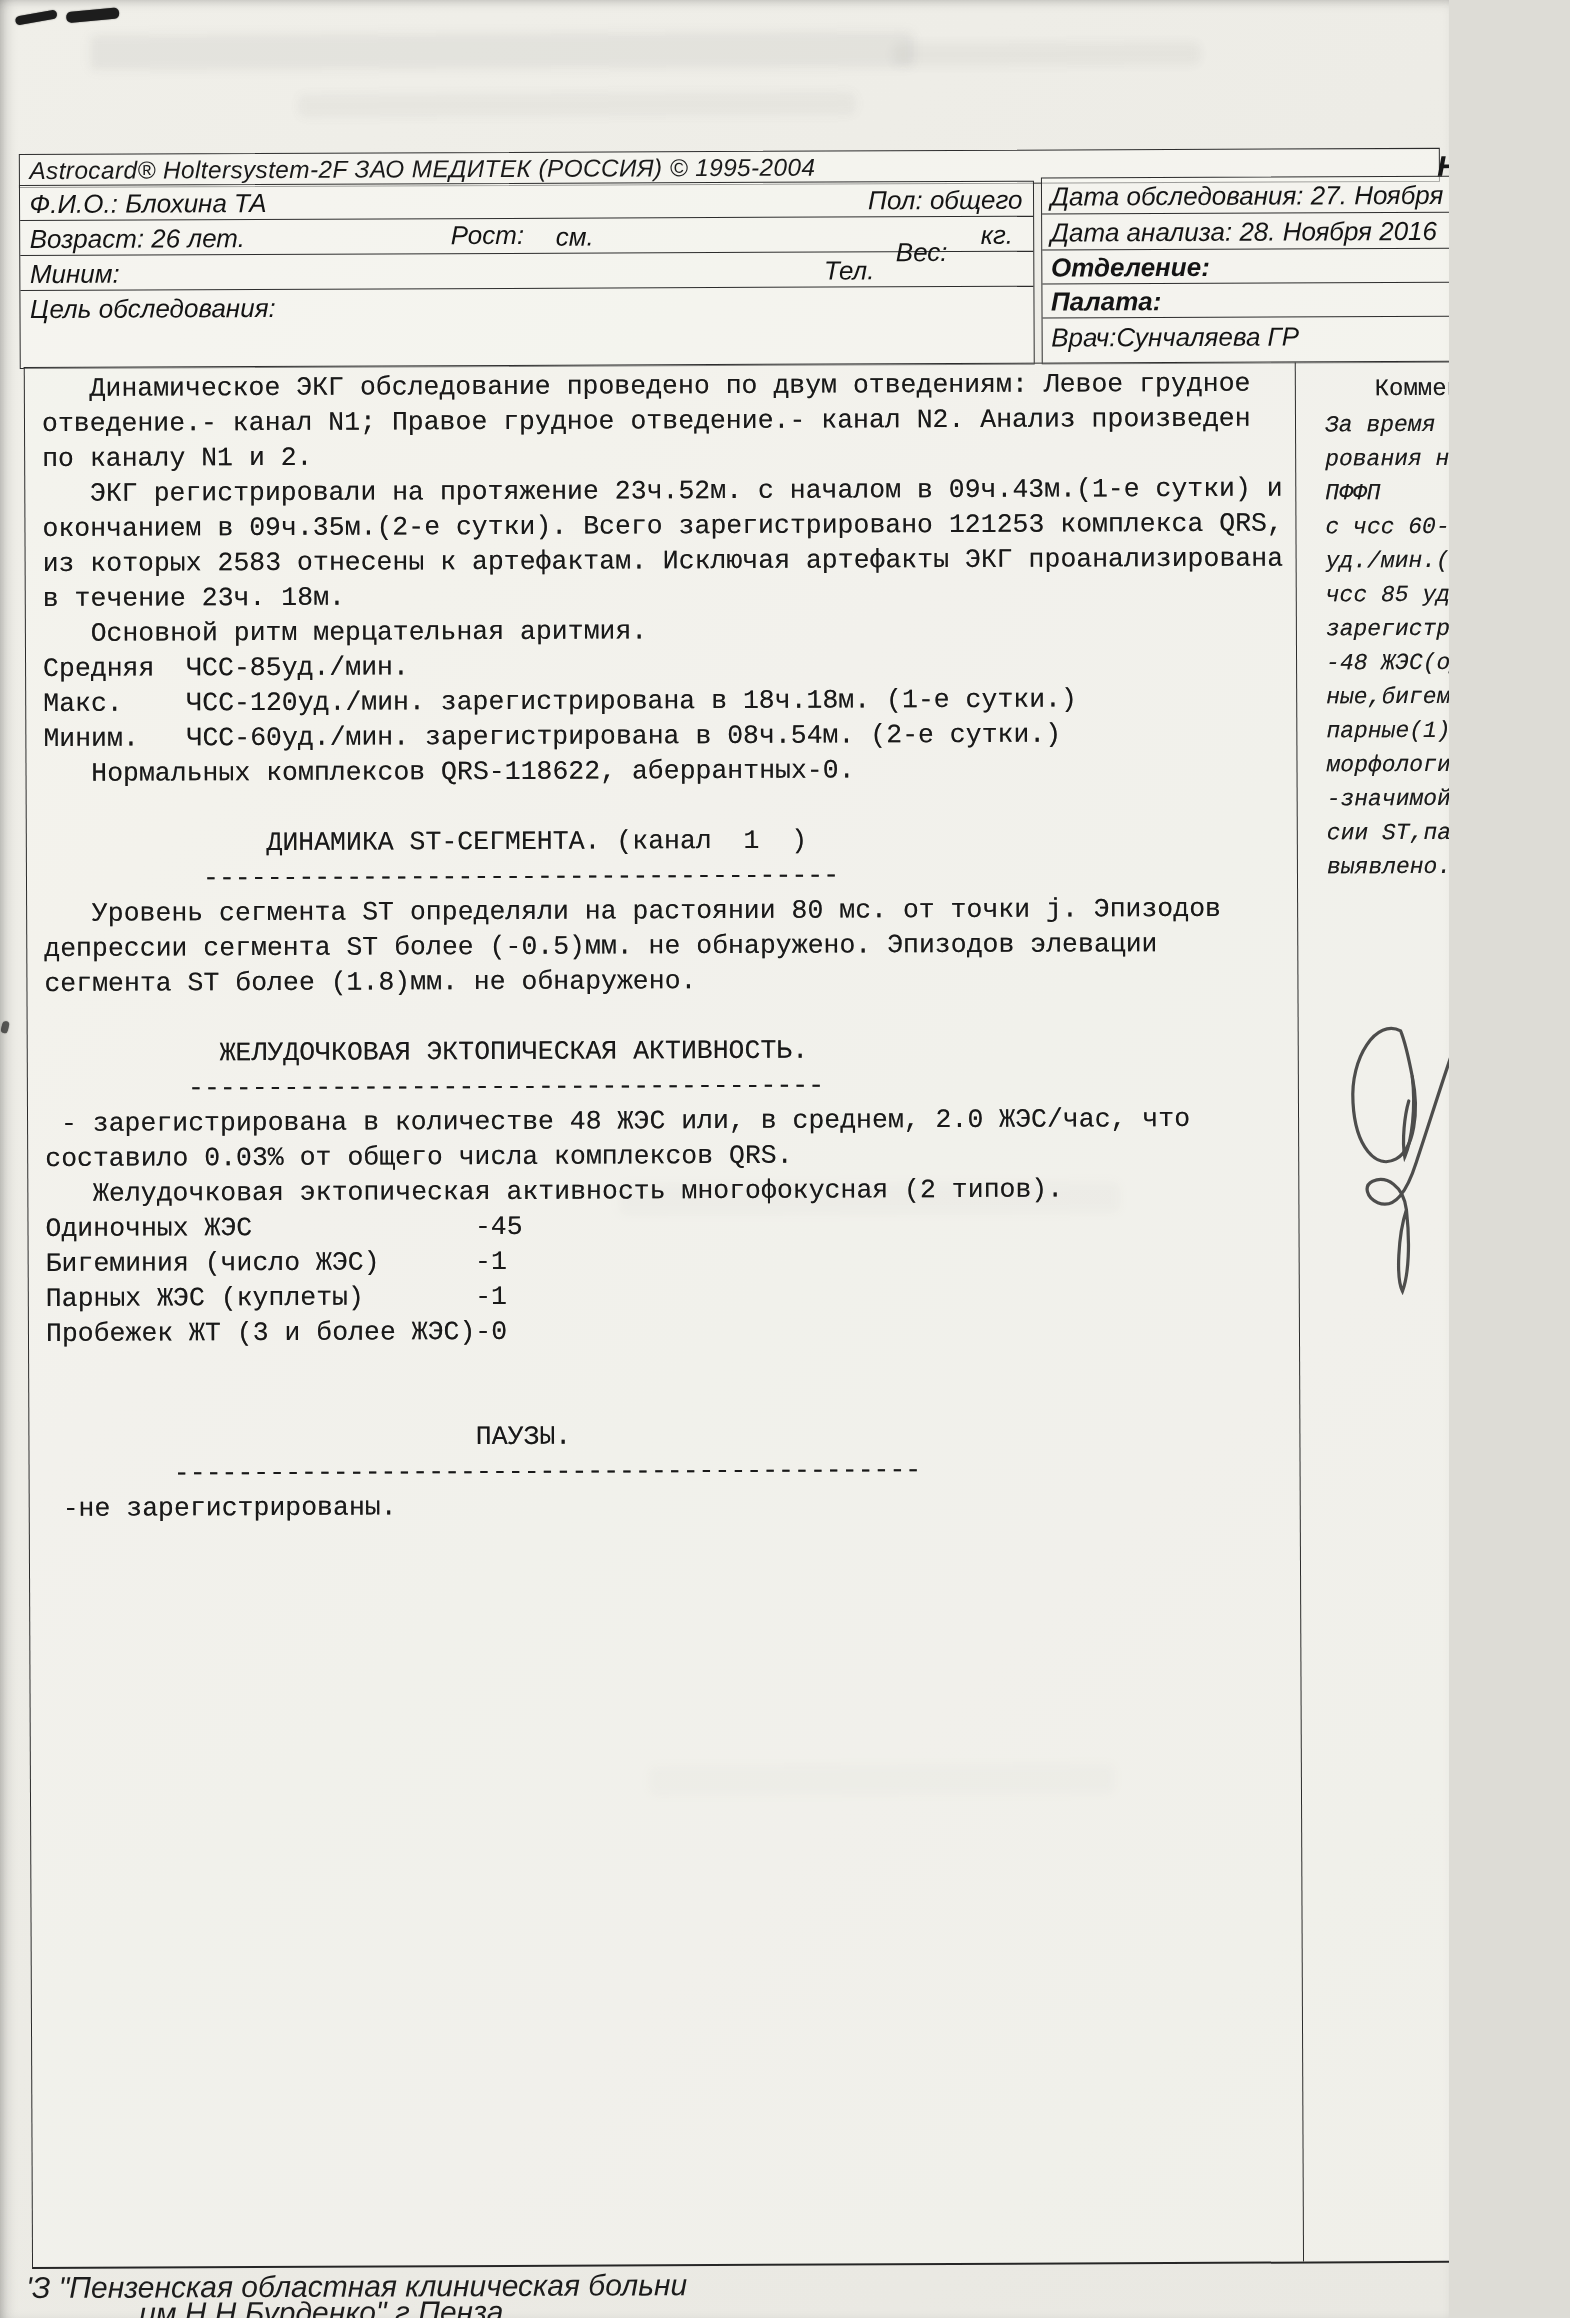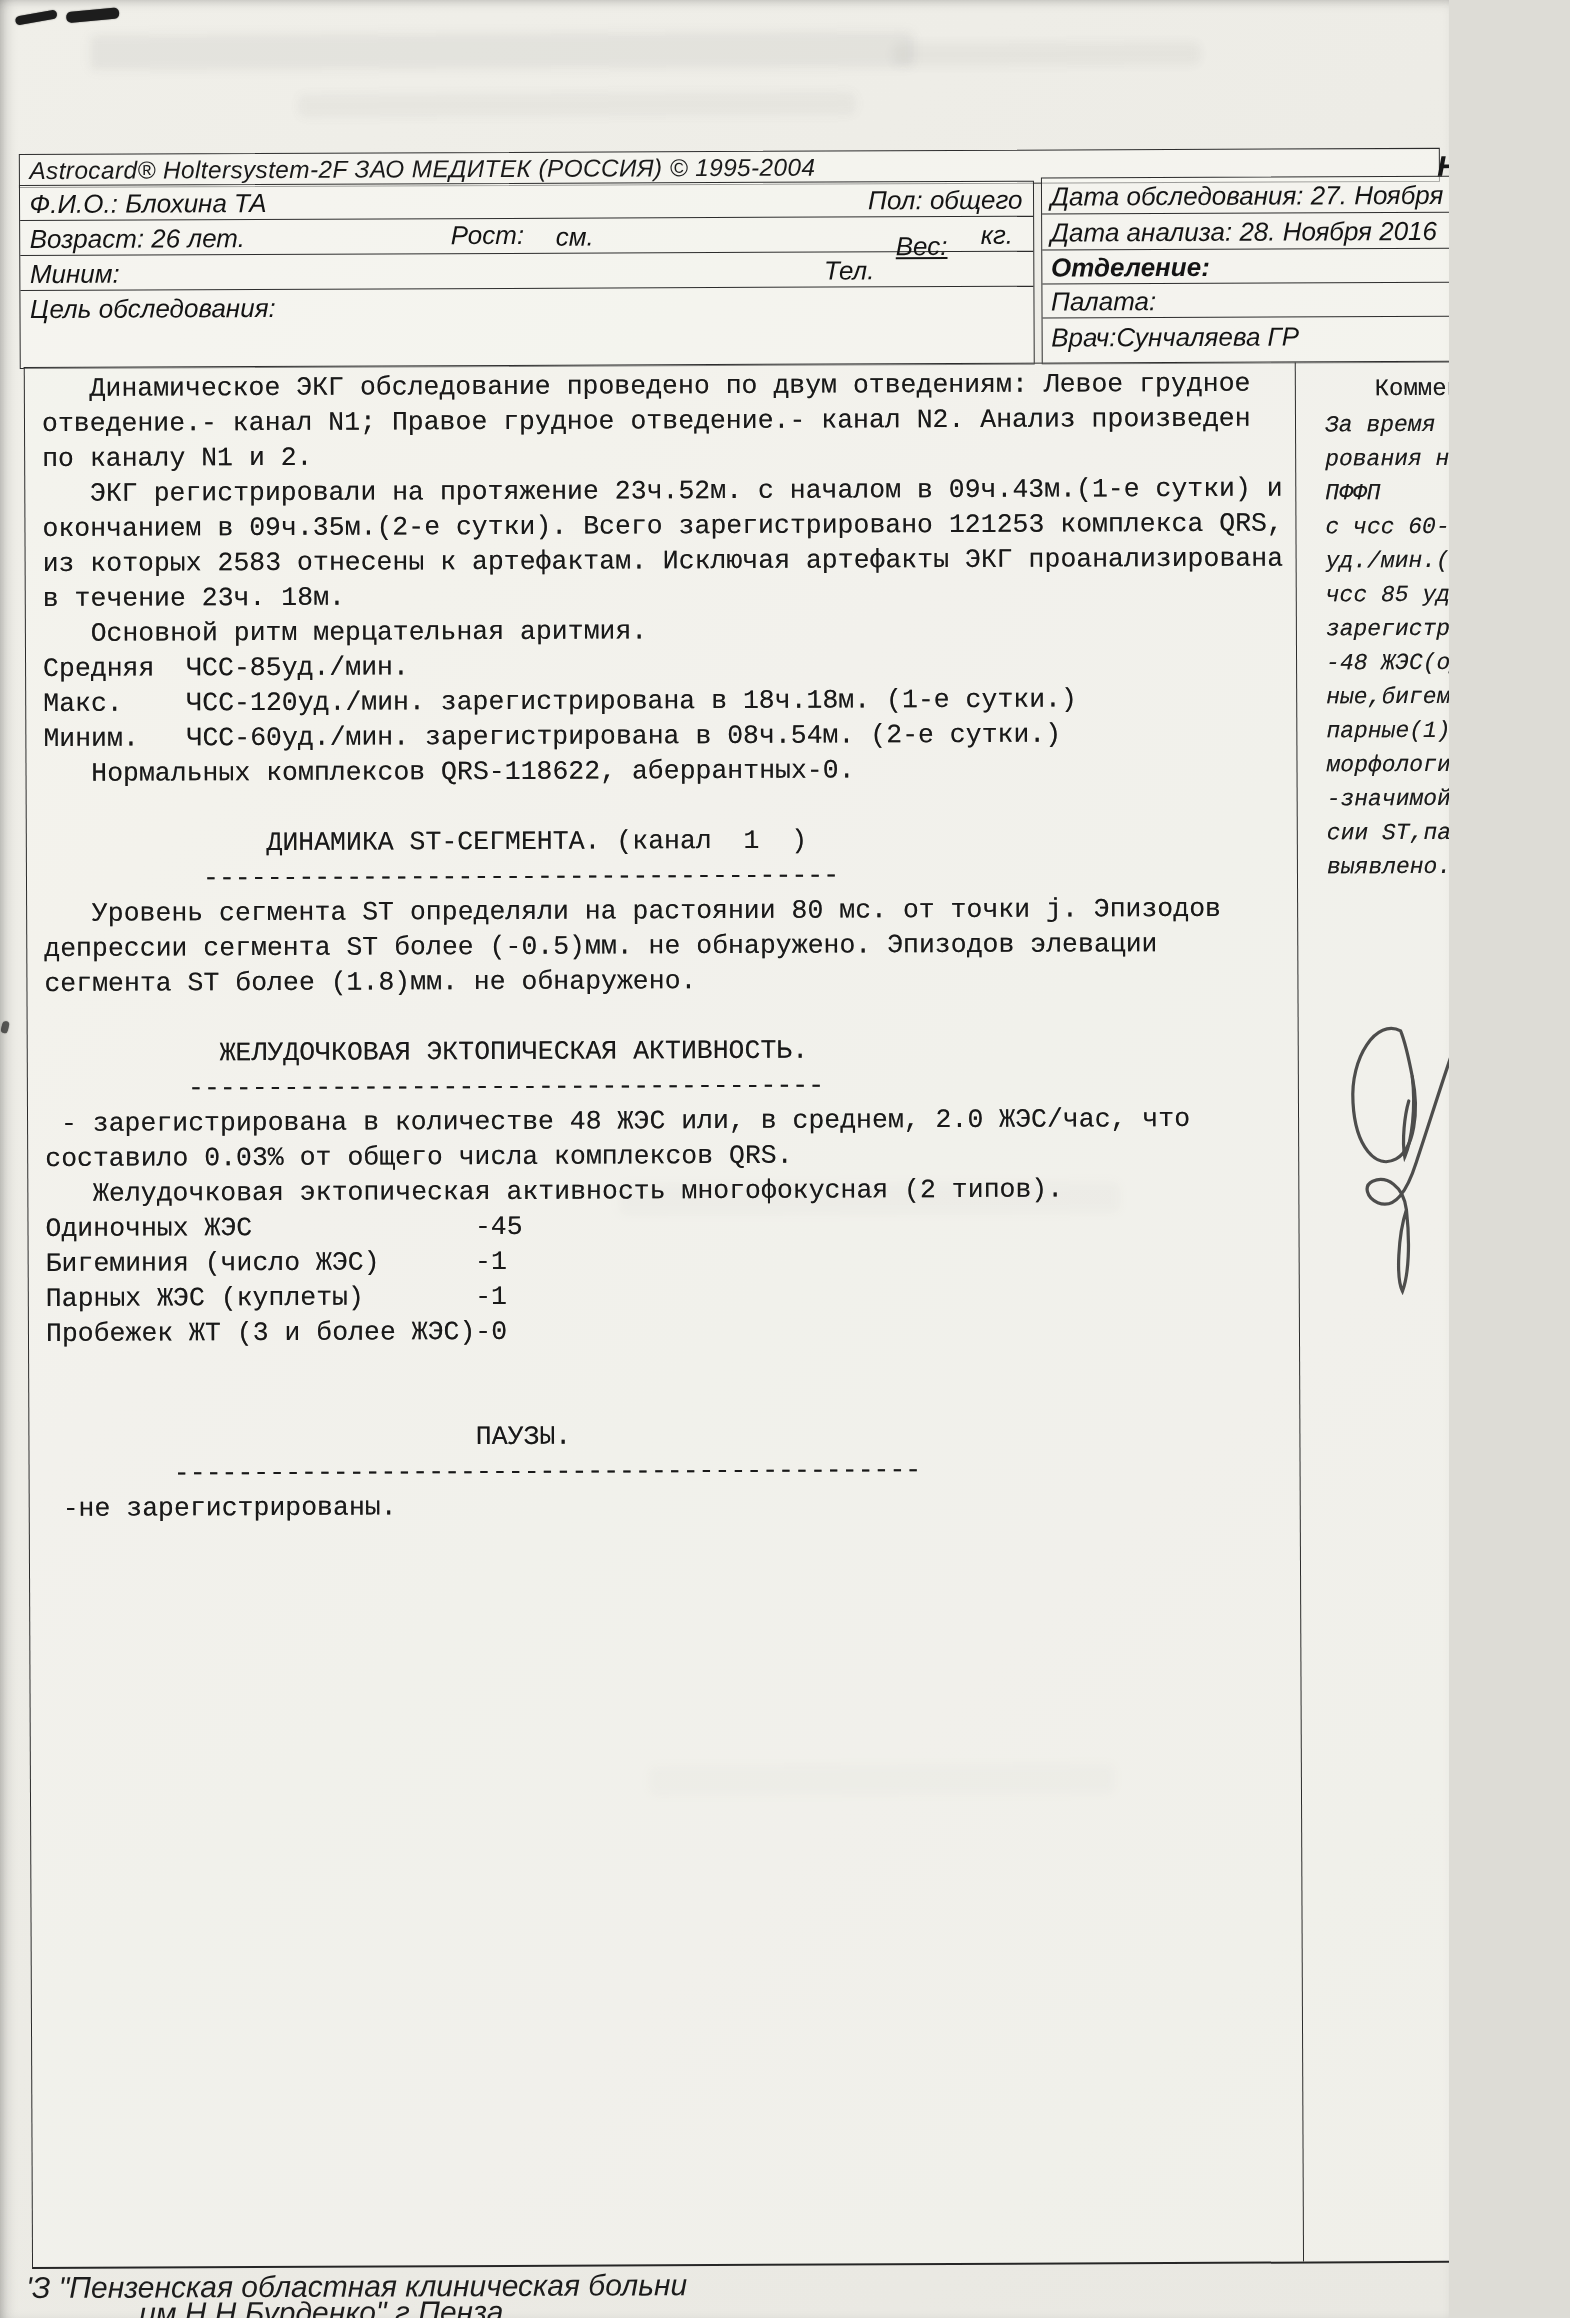--- a/index.html
+++ b/index.html
@@ -52,21 +52,21 @@
 
     <div class="abs box" style="left:21.5px;top:182px;width:1013px;height:182px;">
       <div class="row" style="height:34px;">
         <span class="abs tbl-text" style="left:10px;top:2.9px;">Ф.И.О.: Блохина ТА</span>
         <span class="abs tbl-text" style="right:10px;top:2.9px;">Пол: общего</span>
       </div>
       <div class="row" style="height:34px;">
         <span class="abs tbl-text" style="left:10px;top:2.9px;">Возраст: 26 лет.</span>
         <span class="abs tbl-text" style="left:431px;top:1px;">Рост:</span>
         <span class="abs tbl-text" style="left:536px;top:2.9px;">см.</span>
-        <span class="abs tbl-text" style="left:876px;top:14px;text-decoration:underline;">Вес:</span>
+        <span class="abs tbl-text" style="left:876px;top:20px;">Вес:</span>
         <span class="abs tbl-text" style="left:961px;top:2.9px;">кг.</span>
       </div>
       <div class="row" style="height:34px;">
         <span class="abs tbl-text" style="left:10px;top:2.9px;">Миним:</span>
         <span class="abs tbl-text" style="left:804px;top:2.9px;">Тел.</span>
       </div>
       <div class="row" style="height:78px;">
         <span class="abs tbl-text" style="left:10px;top:2.9px;">Цель обследования:</span>
       </div>
     </div>
@@ -75,21 +75,21 @@
       <div class="row" style="height:35px;">
         <span class="abs tbl-text" style="left:8.6px;top:2.9px;">Дата обследования: 27. Ноября 2016</span>
       </div>
       <div class="row" style="height:35px;">
         <span class="abs tbl-text" style="left:8.6px;top:2.9px;">Дата анализа: 28. Ноября 2016</span>
       </div>
       <div class="row" style="height:33px;">
         <span class="abs tbl-text" style="left:8.6px;top:2.2px;font-weight:bold;">Отделение:</span>
       </div>
       <div class="row" style="height:33px;">
-        <span class="abs tbl-text" style="left:8.6px;top:2.2px;">Палата:</span>
+        <span class="abs tbl-text" style="left:8.6px;top:2.2px;font-weight:bold;">Палата:</span>
       </div>
       <div class="row" style="height:44px;">
         <span class="abs tbl-text" style="left:8.6px;top:4.3px;">Врач:Сунчаляева ГР</span>
       </div>
     </div>
 
     <div class="abs" style="left:26px;top:364px;width:1545px;height:1899px;
                 border-top:1.4px solid #2c2c2c;border-left:1.4px solid #2c2c2c;border-bottom:2.2px solid #262626;
                 background:rgba(250,249,244,.4);">
 

